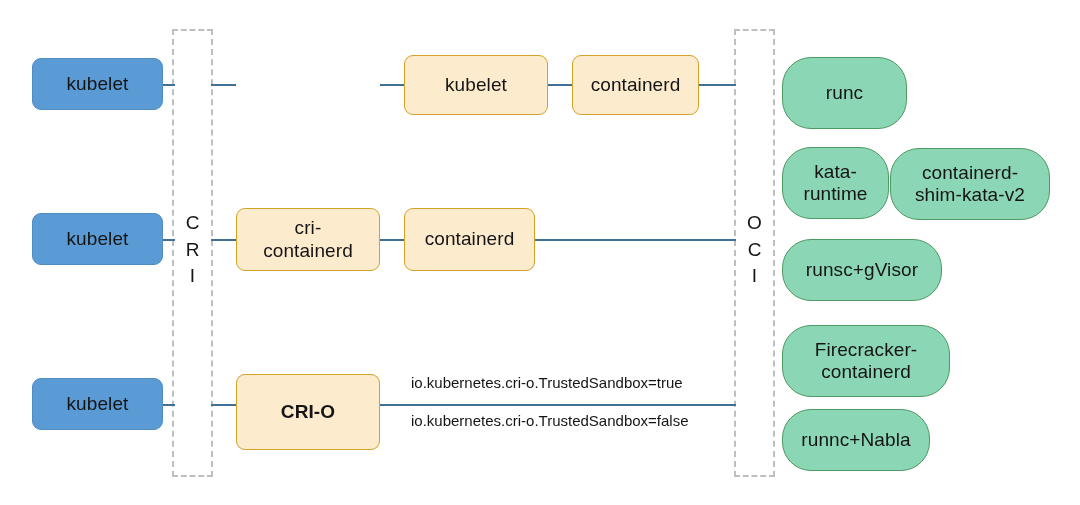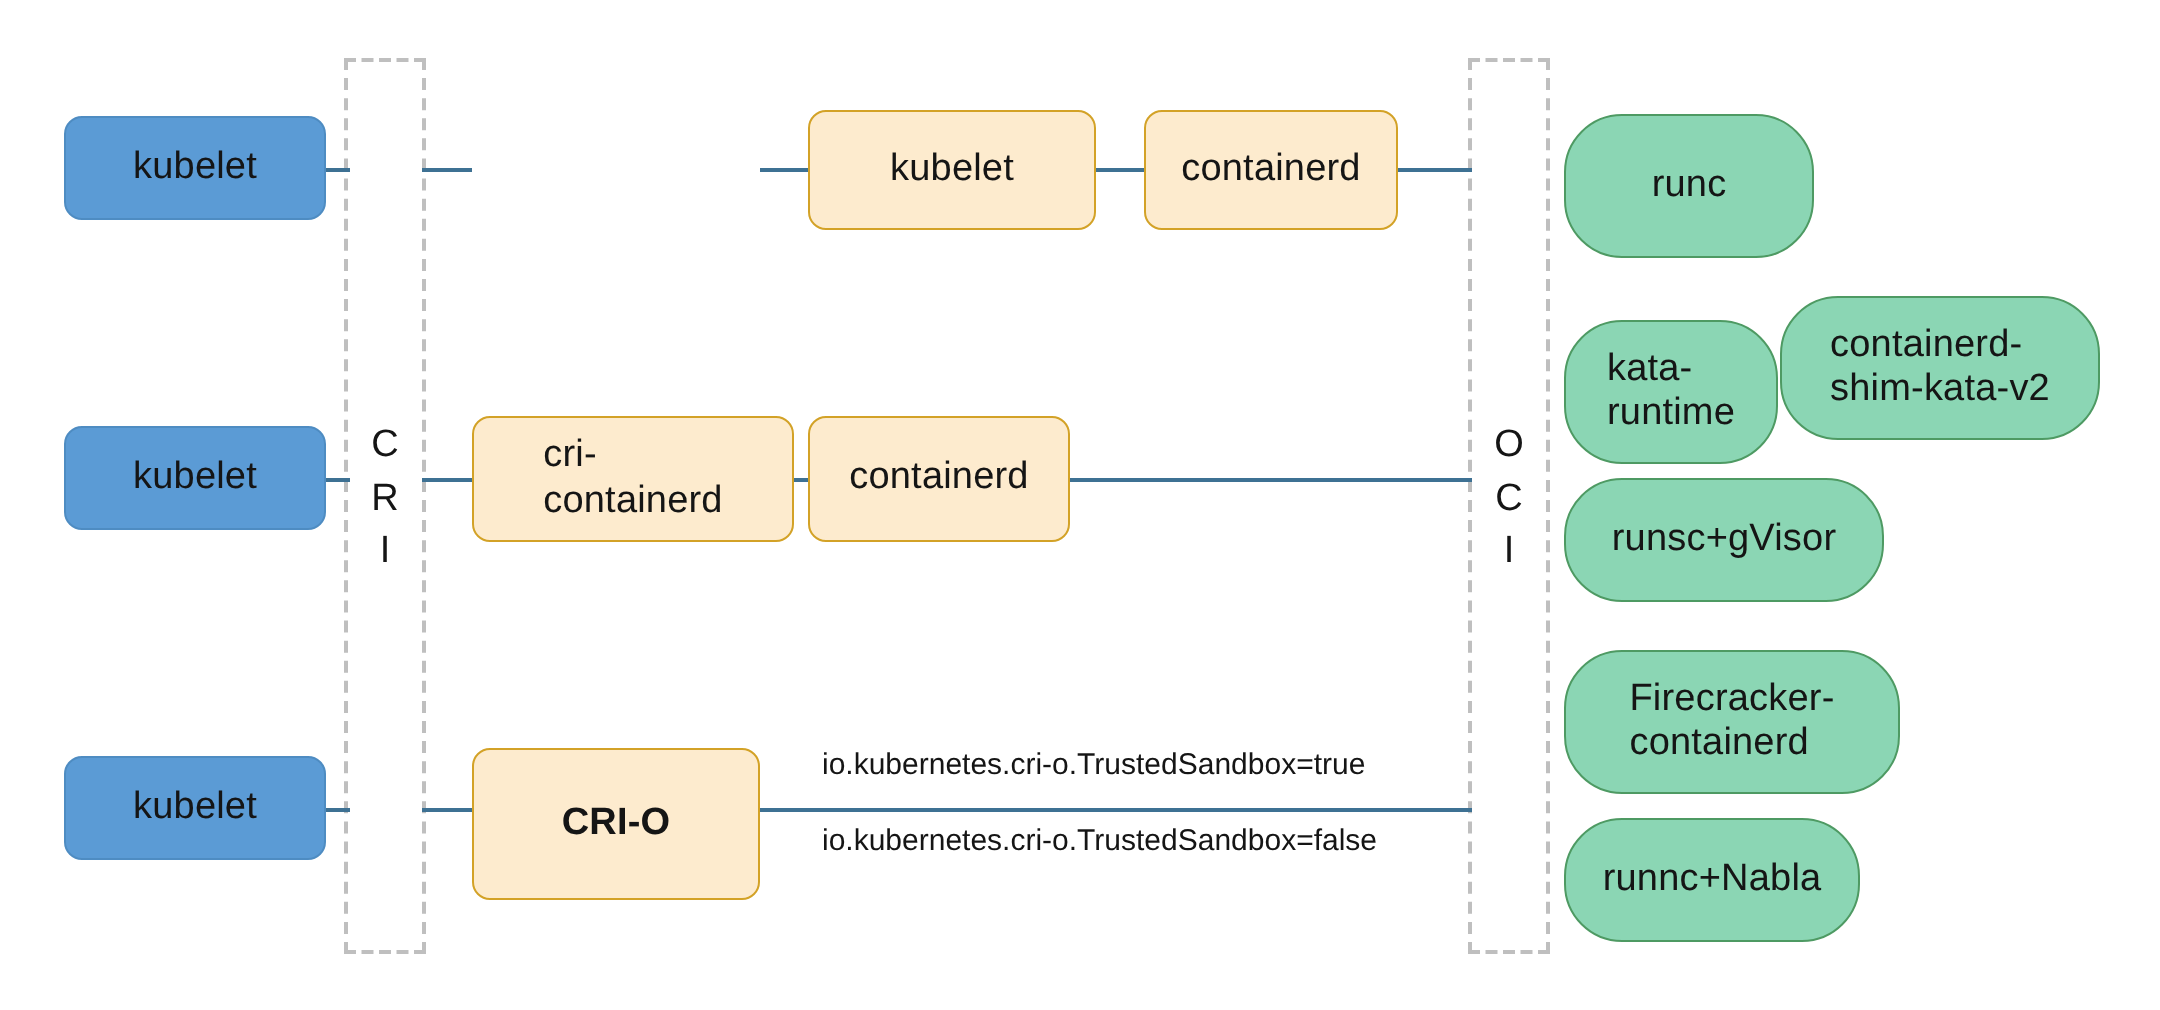--- a/index.html
+++ b/index.html
@@ -15,21 +15,21 @@
     overflow:hidden;
   }
 
   
   .node{
     position:absolute;
     box-sizing:border-box;
     display:flex;
     align-items:center;
     justify-content:center;
-    text-align:left;
+    text-align:center;
     border-radius:9px;
     border:1.6px solid transparent;
     color:#151515;
     font-size:19px;
     line-height:1.18;
     letter-spacing:.1px;
     padding:2px 4px;
     z-index:3;
   }
   .node.kubelet{
@@ -128,40 +128,40 @@
     <span>kubelet</span>
   </div>
 
   <div class="node cri" style="left:404px;top:55px;width:144px;height:60px;">
     <span>kubelet</span>
   </div>
   <div class="node cri" style="left:572px;top:55px;width:127px;height:60px;">
     <span>containerd</span>
   </div>
 
-  <div class="node cri" style="left:236px;top:208px;width:161px;height:63px;white-space:pre-line;">
+  <div class="node cri" style="left:236px;top:208px;width:144px;height:63px;white-space:pre-line;">
     <span>cri-
 containerd</span>
   </div>
   <div class="node cri" style="left:404px;top:208px;width:131px;height:63px;">
     <span>containerd</span>
   </div>
 
   <div class="node cri" style="left:236px;top:374px;width:144px;height:76px;font-weight:bold;">
     <span>CRI-O</span>
   </div>
 
   <div class="edge-label" style="left:411px;top:374px;">io.kubernetes.cri-o.TrustedSandbox=true</div>
   <div class="edge-label" style="left:411px;top:412px;">io.kubernetes.cri-o.TrustedSandbox=false</div>
 
   <div class="node oci" style="left:782px;top:57px;width:125px;height:72px;">
     <span>runc</span>
   </div>
 
-  <div class="node oci" style="left:782px;top:160px;width:107px;height:72px;white-space:pre-line;">
+  <div class="node oci" style="left:782px;top:147px;width:107px;height:72px;white-space:pre-line;">
     <span>kata-
 runtime</span>
   </div>
   <div class="node oci" style="left:890px;top:148px;width:160px;height:72px;white-space:pre-line;">
     <span>containerd-
 shim-kata-v2</span>
   </div>
 
   <div class="node oci" style="left:782px;top:239px;width:160px;height:62px;">
     <span>runsc+gVisor</span>

